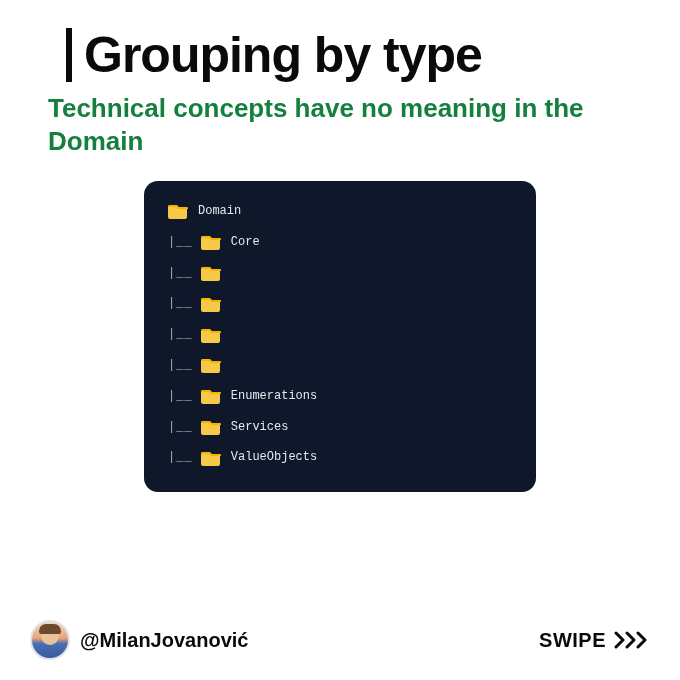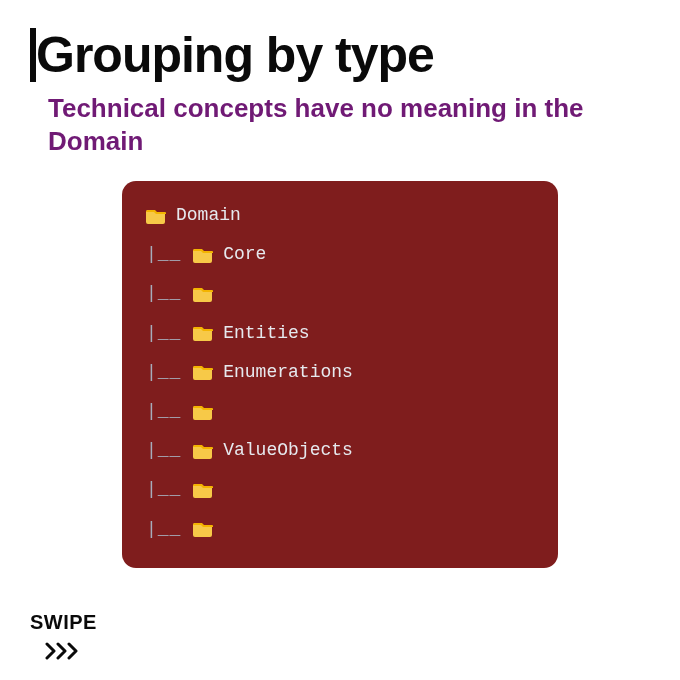--- a/index.html
+++ b/index.html
@@ -10,51 +10,52 @@
     font-family: -apple-system, BlinkMacSystemFont, "Segoe UI", Arial, sans-serif;
     position: relative;
     overflow: hidden;
   }
   .header {
     padding: 28px 30px 0 30px;
   }
   .title-row {
     display: flex;
     align-items: center;
-    gap: 0;
+    gap: 12px;
+    margin-left: 36px;
   }
   .title-bar {
     width: 6px;
     height: 54px;
     background: #0a0a0a;
   }
   .title {
     font-size: 50px;
     font-weight: 800;
     letter-spacing: -1px;
     color: #0a0a0a;
     line-height: 1;
   }
   .subtitle {
     margin-top: 10px;
     margin-left: 18px;
     font-size: 26px;
     font-weight: 700;
-    color: #701a75;
+    color: #15803d;
     line-height: 1.25;
     max-width: 560px;
   }
   .code-block {
     margin: 24px auto 0 auto;
-    width: 436px;
-    background: #7f1d1d;
+    width: 392px;
+    background: #0f172a;
     border-radius: 14px;
     padding: 22px 24px 26px 24px;
     font-family: "SFMono-Regular", Consolas, "Liberation Mono", Menlo, monospace;
-    font-size: 18px;
+    font-size: 12px;
     color: #e6e9ee;
     line-height: 1.4;
   }
   .tree-line {
     display: flex;
     align-items: center;
     white-space: pre;
     margin-bottom: 14px;
   }
   .tree-line:last-child { margin-bottom: 0; }
@@ -113,21 +114,20 @@
     color: #0a0a0a;
   }
   .swipe {
     display: flex;
     align-items: center;
     gap: 8px;
     font-size: 20px;
     font-weight: 800;
     letter-spacing: 0.5px;
     color: #0a0a0a;
-    flex-direction: column;
   }
   .chevrons {
     display: inline-flex;
   }
   .chevrons svg { display: block; }
 </style>
 </head>
 <body>
 
 <div class="header">
@@ -168,72 +168,80 @@
     </span>
   </div>
   <div class="tree-line">
     <span class="prefix">|__ </span>
     <span class="folder-icon">
       <svg width="20" height="16" viewBox="0 0 20 16">
           <path fill="#f7c948" d="M2 2h6l2 2h8a1 1 0 0 1 1 1v9a2 2 0 0 1-2 2H2a2 2 0 0 1-2-2V4a2 2 0 0 1 2-2z"></path>
           <path fill="#f4b400" d="M0 4h8l2 2h10v-1a1 1 0 0 0-1-1h-8l-2-2H2a2 2 0 0 0-2 2z"></path>
         </svg>
     </span>
-    <span class="folder-name">Entities</span>
+  </div>
+  <div class="tree-line">
+    <span class="prefix">|__ </span>
+    <span class="folder-icon">
+      <svg width="20" height="16" viewBox="0 0 20 16">
+          <path fill="#f7c948" d="M2 2h6l2 2h8a1 1 0 0 1 1 1v9a2 2 0 0 1-2 2H2a2 2 0 0 1-2-2V4a2 2 0 0 1 2-2z"></path>
+          <path fill="#f4b400" d="M0 4h8l2 2h10v-1a1 1 0 0 0-1-1h-8l-2-2H2a2 2 0 0 0-2 2z"></path>
+        </svg>
+    </span>
+  </div>
+  <div class="tree-line">
+    <span class="prefix">|__ </span>
+    <span class="folder-icon">
+      <svg width="20" height="16" viewBox="0 0 20 16">
+          <path fill="#f7c948" d="M2 2h6l2 2h8a1 1 0 0 1 1 1v9a2 2 0 0 1-2 2H2a2 2 0 0 1-2-2V4a2 2 0 0 1 2-2z"></path>
+          <path fill="#f4b400" d="M0 4h8l2 2h10v-1a1 1 0 0 0-1-1h-8l-2-2H2a2 2 0 0 0-2 2z"></path>
+        </svg>
+    </span>
   </div>
   <div class="tree-line">
     <span class="prefix">|__ </span>
     <span class="folder-icon">
       <svg width="20" height="16" viewBox="0 0 20 16">
           <path fill="#f7c948" d="M2 2h6l2 2h8a1 1 0 0 1 1 1v9a2 2 0 0 1-2 2H2a2 2 0 0 1-2-2V4a2 2 0 0 1 2-2z"></path>
           <path fill="#f4b400" d="M0 4h8l2 2h10v-1a1 1 0 0 0-1-1h-8l-2-2H2a2 2 0 0 0-2 2z"></path>
         </svg>
     </span>
     <span class="folder-name">Enumerations</span>
   </div>
   <div class="tree-line">
     <span class="prefix">|__ </span>
     <span class="folder-icon">
       <svg width="20" height="16" viewBox="0 0 20 16">
           <path fill="#f7c948" d="M2 2h6l2 2h8a1 1 0 0 1 1 1v9a2 2 0 0 1-2 2H2a2 2 0 0 1-2-2V4a2 2 0 0 1 2-2z"></path>
           <path fill="#f4b400" d="M0 4h8l2 2h10v-1a1 1 0 0 0-1-1h-8l-2-2H2a2 2 0 0 0-2 2z"></path>
         </svg>
     </span>
+    <span class="folder-name">Services</span>
   </div>
   <div class="tree-line">
     <span class="prefix">|__ </span>
     <span class="folder-icon">
       <svg width="20" height="16" viewBox="0 0 20 16">
           <path fill="#f7c948" d="M2 2h6l2 2h8a1 1 0 0 1 1 1v9a2 2 0 0 1-2 2H2a2 2 0 0 1-2-2V4a2 2 0 0 1 2-2z"></path>
           <path fill="#f4b400" d="M0 4h8l2 2h10v-1a1 1 0 0 0-1-1h-8l-2-2H2a2 2 0 0 0-2 2z"></path>
         </svg>
     </span>
     <span class="folder-name">ValueObjects</span>
   </div>
-  <div class="tree-line">
-    <span class="prefix">|__ </span>
-    <span class="folder-icon">
-      <svg width="20" height="16" viewBox="0 0 20 16">
-          <path fill="#f7c948" d="M2 2h6l2 2h8a1 1 0 0 1 1 1v9a2 2 0 0 1-2 2H2a2 2 0 0 1-2-2V4a2 2 0 0 1 2-2z"></path>
-          <path fill="#f4b400" d="M0 4h8l2 2h10v-1a1 1 0 0 0-1-1h-8l-2-2H2a2 2 0 0 0-2 2z"></path>
-        </svg>
-    </span>
-  </div>
-  <div class="tree-line">
-    <span class="prefix">|__ </span>
-    <span class="folder-icon">
-      <svg width="20" height="16" viewBox="0 0 20 16">
-          <path fill="#f7c948" d="M2 2h6l2 2h8a1 1 0 0 1 1 1v9a2 2 0 0 1-2 2H2a2 2 0 0 1-2-2V4a2 2 0 0 1 2-2z"></path>
-          <path fill="#f4b400" d="M0 4h8l2 2h10v-1a1 1 0 0 0-1-1h-8l-2-2H2a2 2 0 0 0-2 2z"></path>
-        </svg>
-    </span>
-  </div>
 </div>
 
 <div class="footer">
+  <div class="author">
+    <div class="avatar">
+      <div class="avatar-head">
+          <div class="avatar-hair"></div>
+        </div>
+    </div>
+    <span class="handle">@MilanJovanović</span>
+  </div>
   <div class="swipe">
     <span>SWIPE</span>
     <span class="chevrons">
       <svg width="36" height="18" viewBox="0 0 36 18">
         <path d="M2 2 L9 9 L2 16" stroke="#0a0a0a" stroke-width="3" fill="none" stroke-linecap="round" stroke-linejoin="round"></path>
         <path d="M13 2 L20 9 L13 16" stroke="#0a0a0a" stroke-width="3" fill="none" stroke-linecap="round" stroke-linejoin="round"></path>
         <path d="M24 2 L31 9 L24 16" stroke="#0a0a0a" stroke-width="3" fill="none" stroke-linecap="round" stroke-linejoin="round"></path>
       </svg>
     </span>
   </div>

